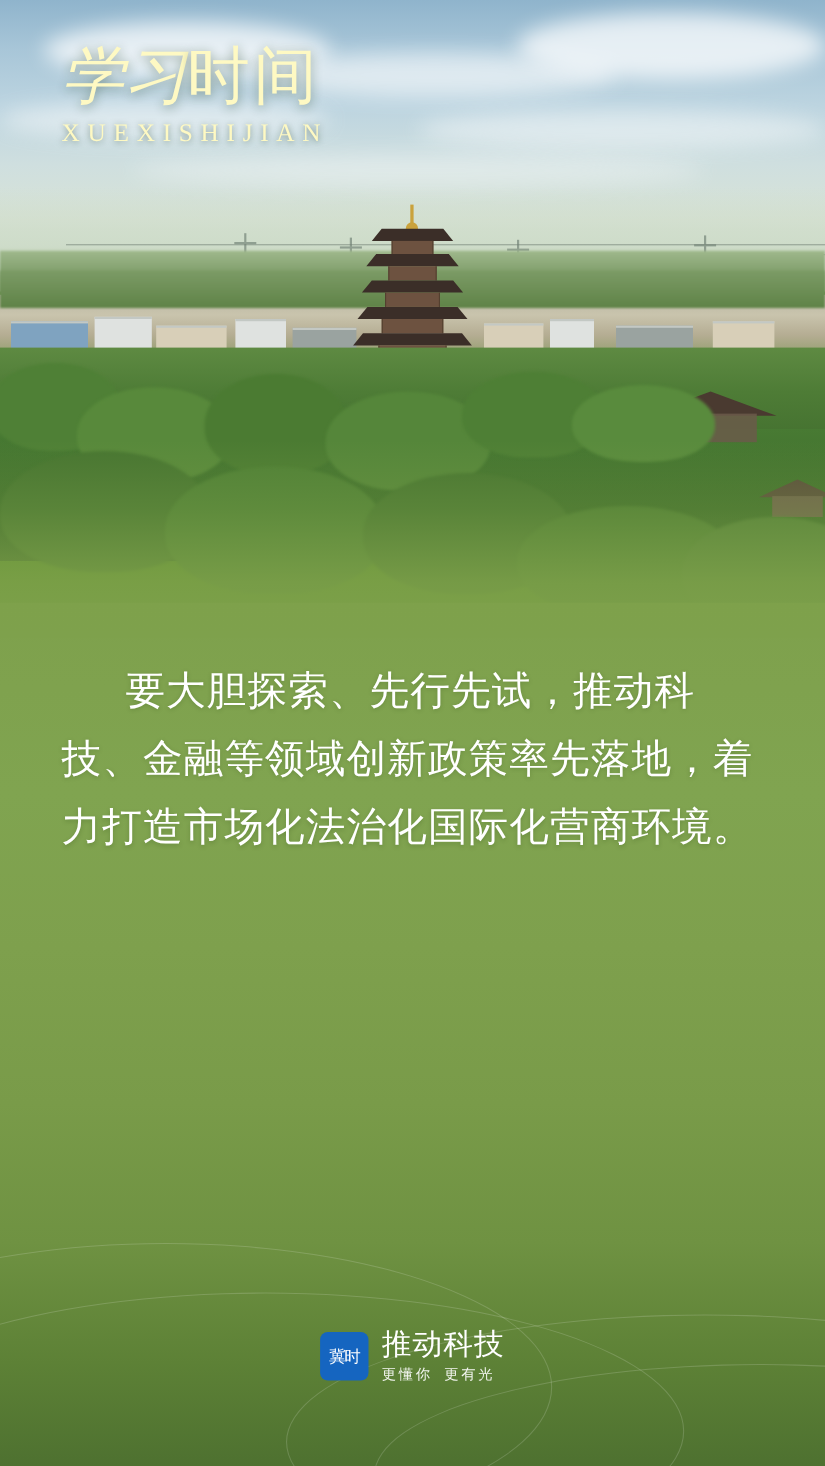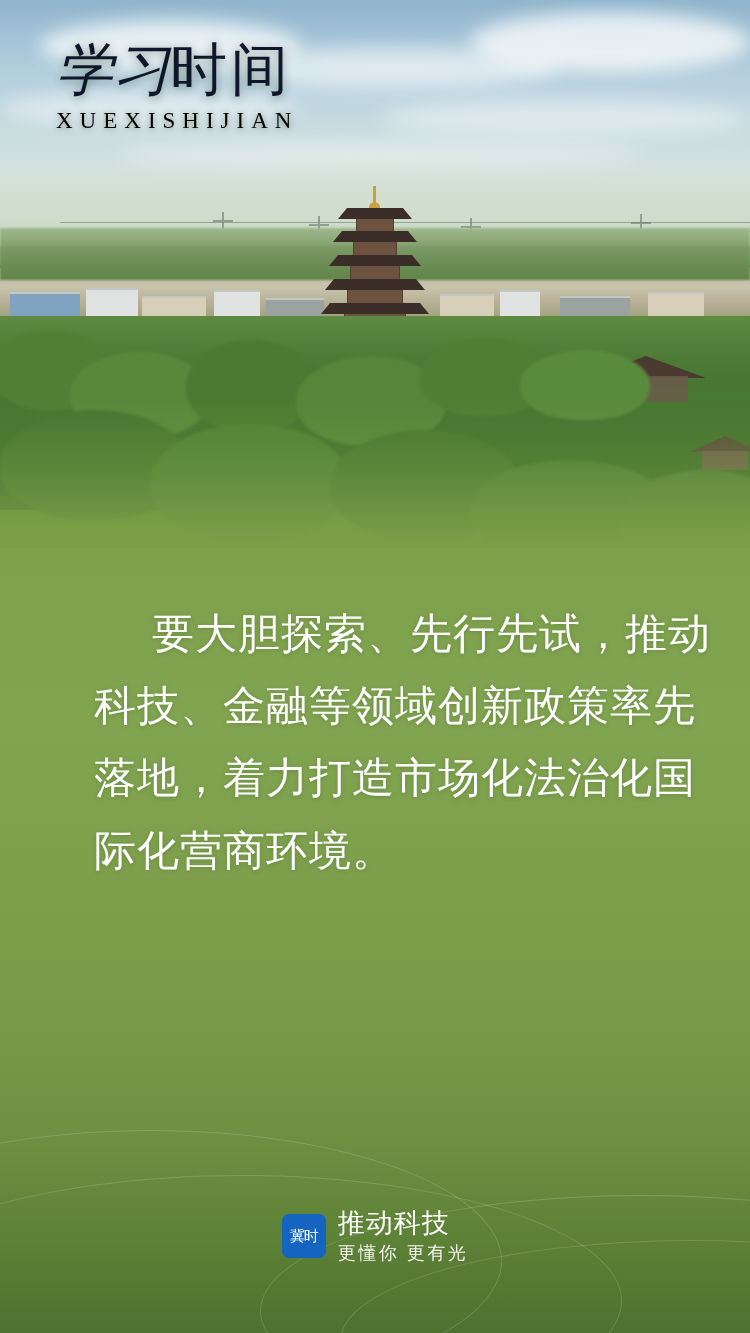--- a/index.html
+++ b/index.html
@@ -185,36 +185,36 @@
   .title-block {
     position: absolute;
     left: 56px;
     top: 40px;
     z-index: 20;
   }
   .title-main {
     font-family: "DejaVu Serif", serif;
     font-size: 57px;
     line-height: 1.05;
-    color: #0f172a;
+    color: #fef9c3;
     letter-spacing: 4px;
     text-shadow: 0 2px 10px rgba(20,50,20,.45);
     white-space: nowrap;
   }
   .title-main .brush {
     font-style: italic;
     font-family: "DejaVu Serif", serif;
     letter-spacing: 0;
   }
   .title-pinyin {
     margin-top: 8px;
     font-family: "Liberation Serif", serif;
     font-size: 23px;
     letter-spacing: 7px;
-    color: #000000;
+    color: #fef9c3;
     text-shadow: 0 1px 6px rgba(20,50,20,.5);
   }
   .title-date {
     margin-top: 8px;
     font-family: "DejaVu Serif", serif;
     font-size: 31px;
     letter-spacing: 1px;
     color: #ffffff;
     text-shadow: 0 1px 7px rgba(20,50,20,.5);
   }
@@ -255,26 +255,25 @@
     pointer-events: none;
   }
 
   .quote {
     position: absolute;
     left: 56px;
     top: 598px;
     width: 640px;
     z-index: 10;
     font-family: "DejaVu Serif", serif;
-    font-size: 42px;
+    font-size: 36px;
     line-height: 1.72;
     color: #ffffff;
     letter-spacing: 1px;
     text-shadow: 0 1px 4px rgba(40,70,20,.25);
-    margin-left: 38px;
   }
   .quote .indent { display:inline-block; width: 58px; }
 
   .source {
     position: absolute;
     left: 56px;
     top: 985px;
     width: 628px;
     z-index: 10;
     font-family: "Liberation Sans", sans-serif;
@@ -310,22 +309,22 @@
   .logo-text { display: flex; flex-direction: column; justify-content: center; }
   .logo-name {
     font-family: "DejaVu Serif", serif;
     font-size: 27px;
     color: #ffffff;
     letter-spacing: 1px;
     line-height: 1.1;
   }
   .logo-slogan {
     margin-top: 3px;
-    font-family: Liberation Sans, sans-serif;
-    font-size: 18px;
+    font-family: Liberation Mono, monospace;
+    font-size: 13px;
     color: rgba(255,255,255,.92);
     letter-spacing: 2.5px;
   }
 </style>
 </head>
 <body>
 
 <div class="poster">
 
   <div class="photo">

